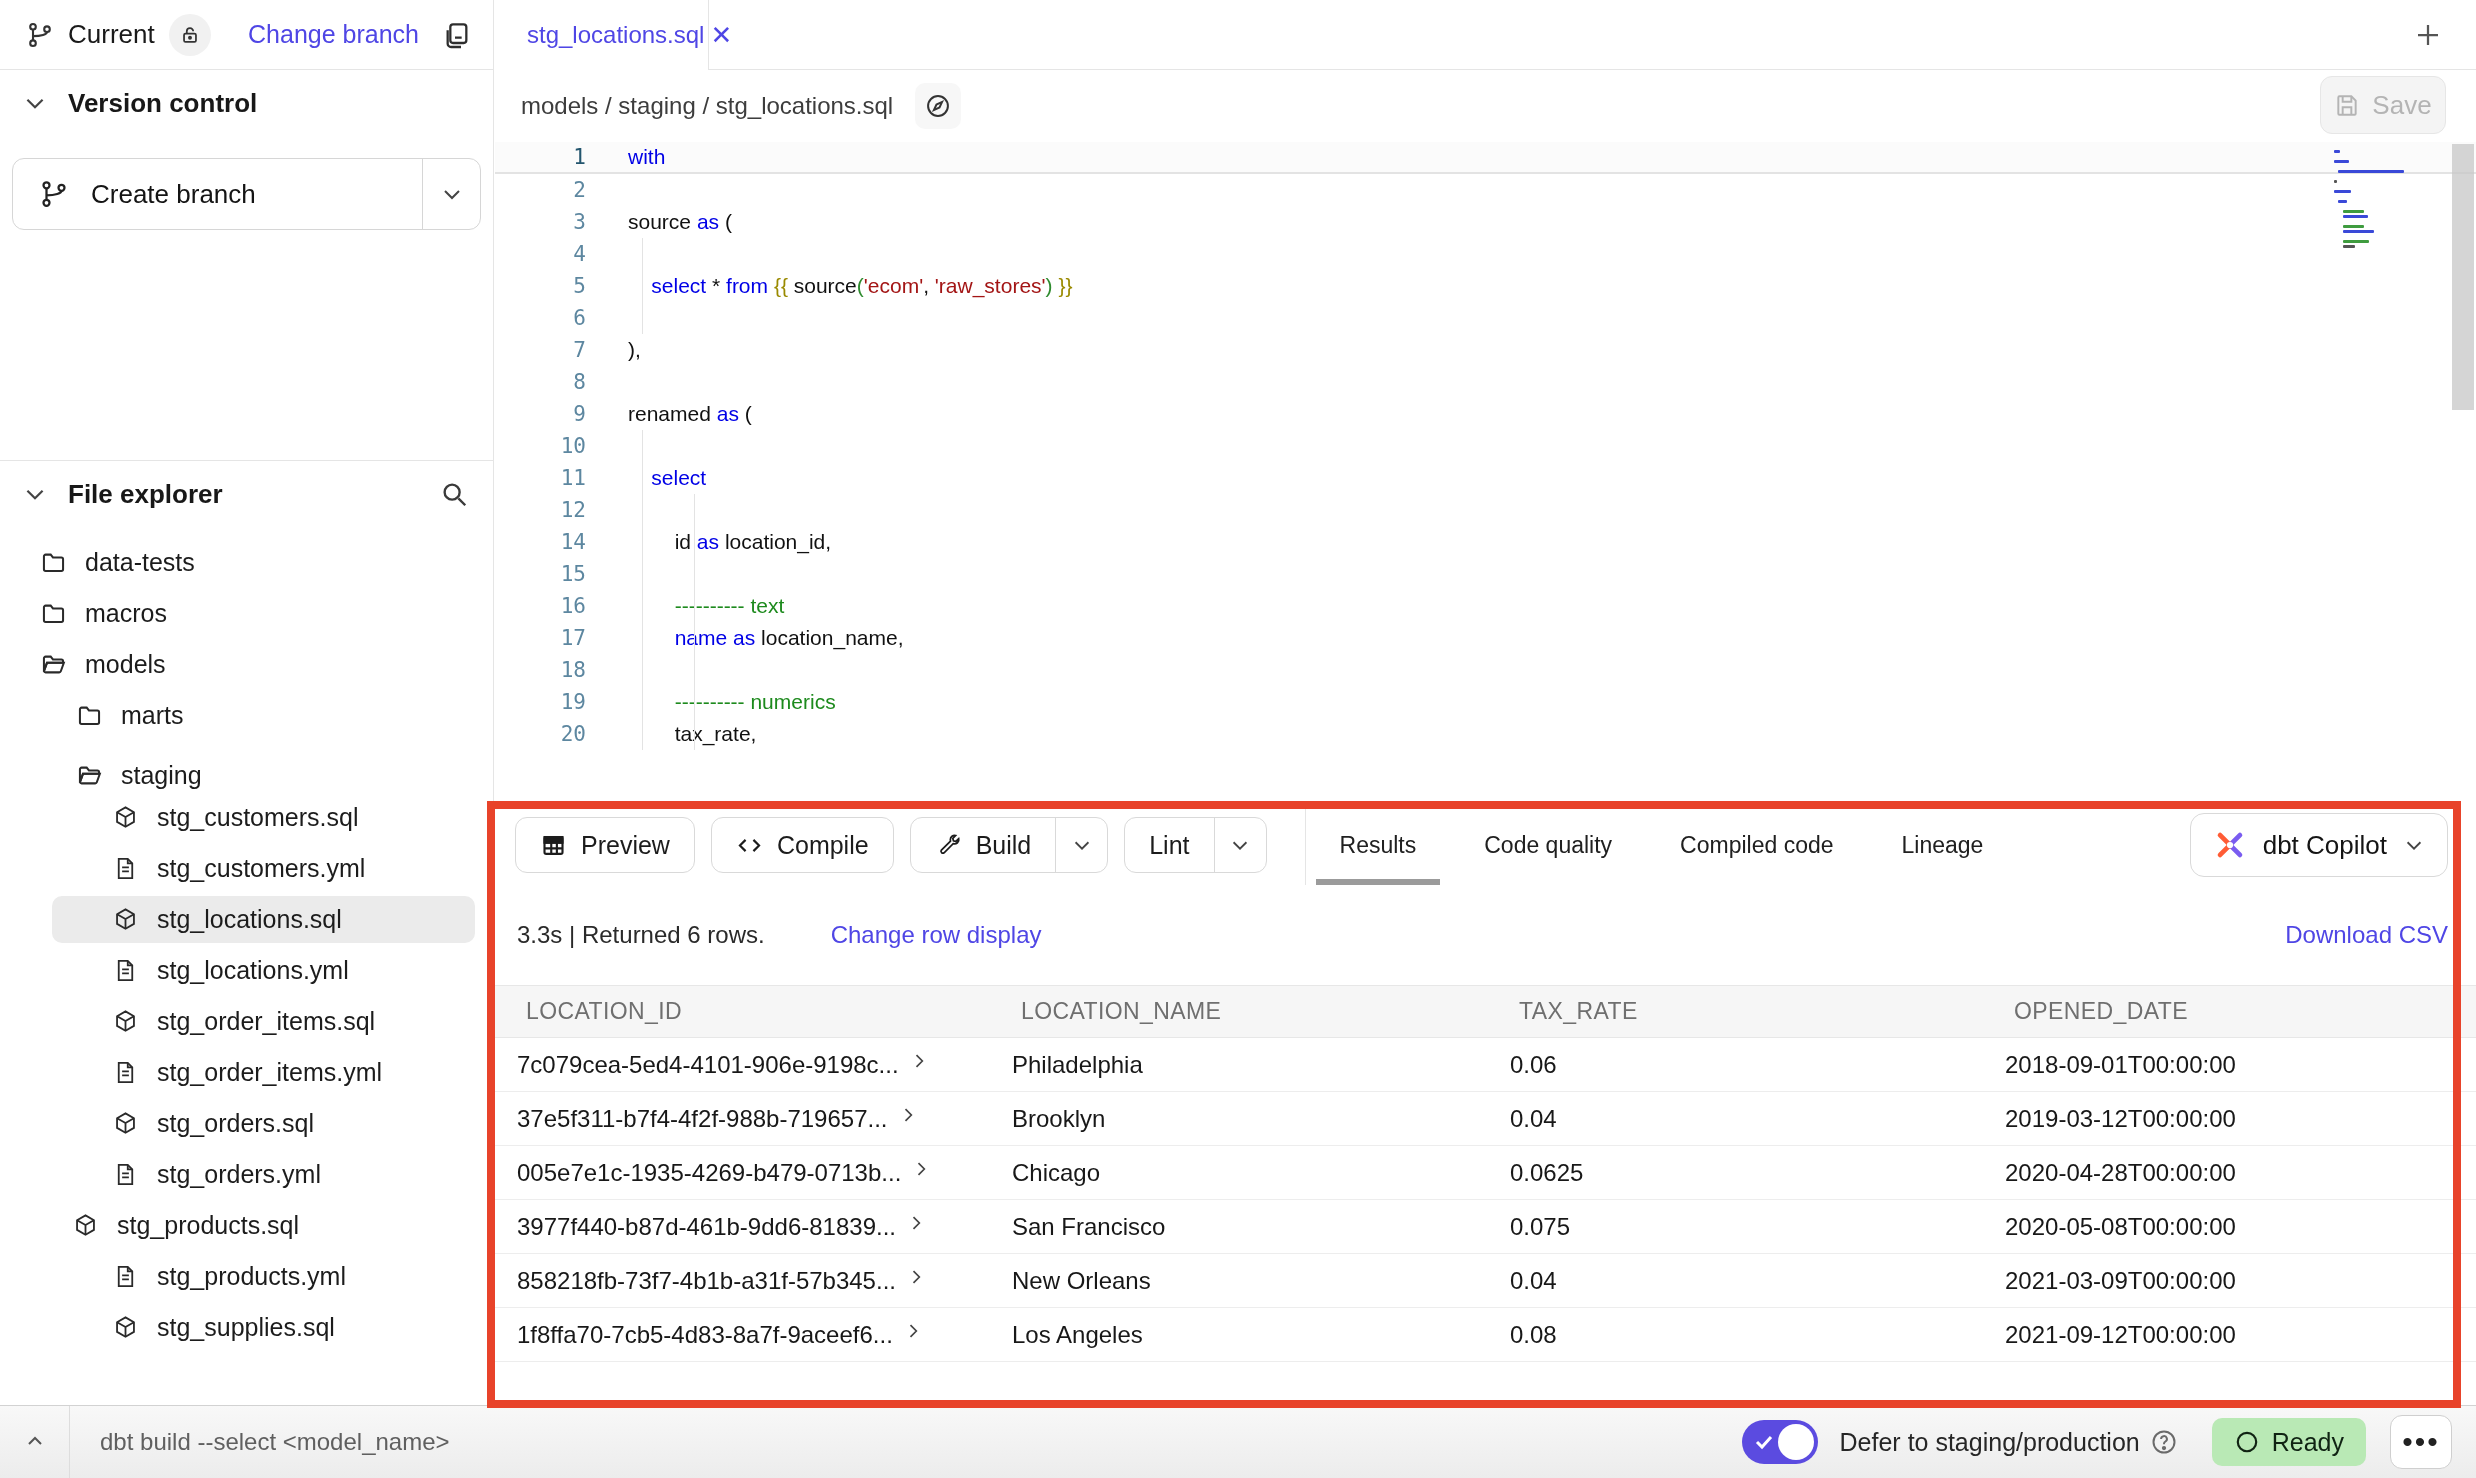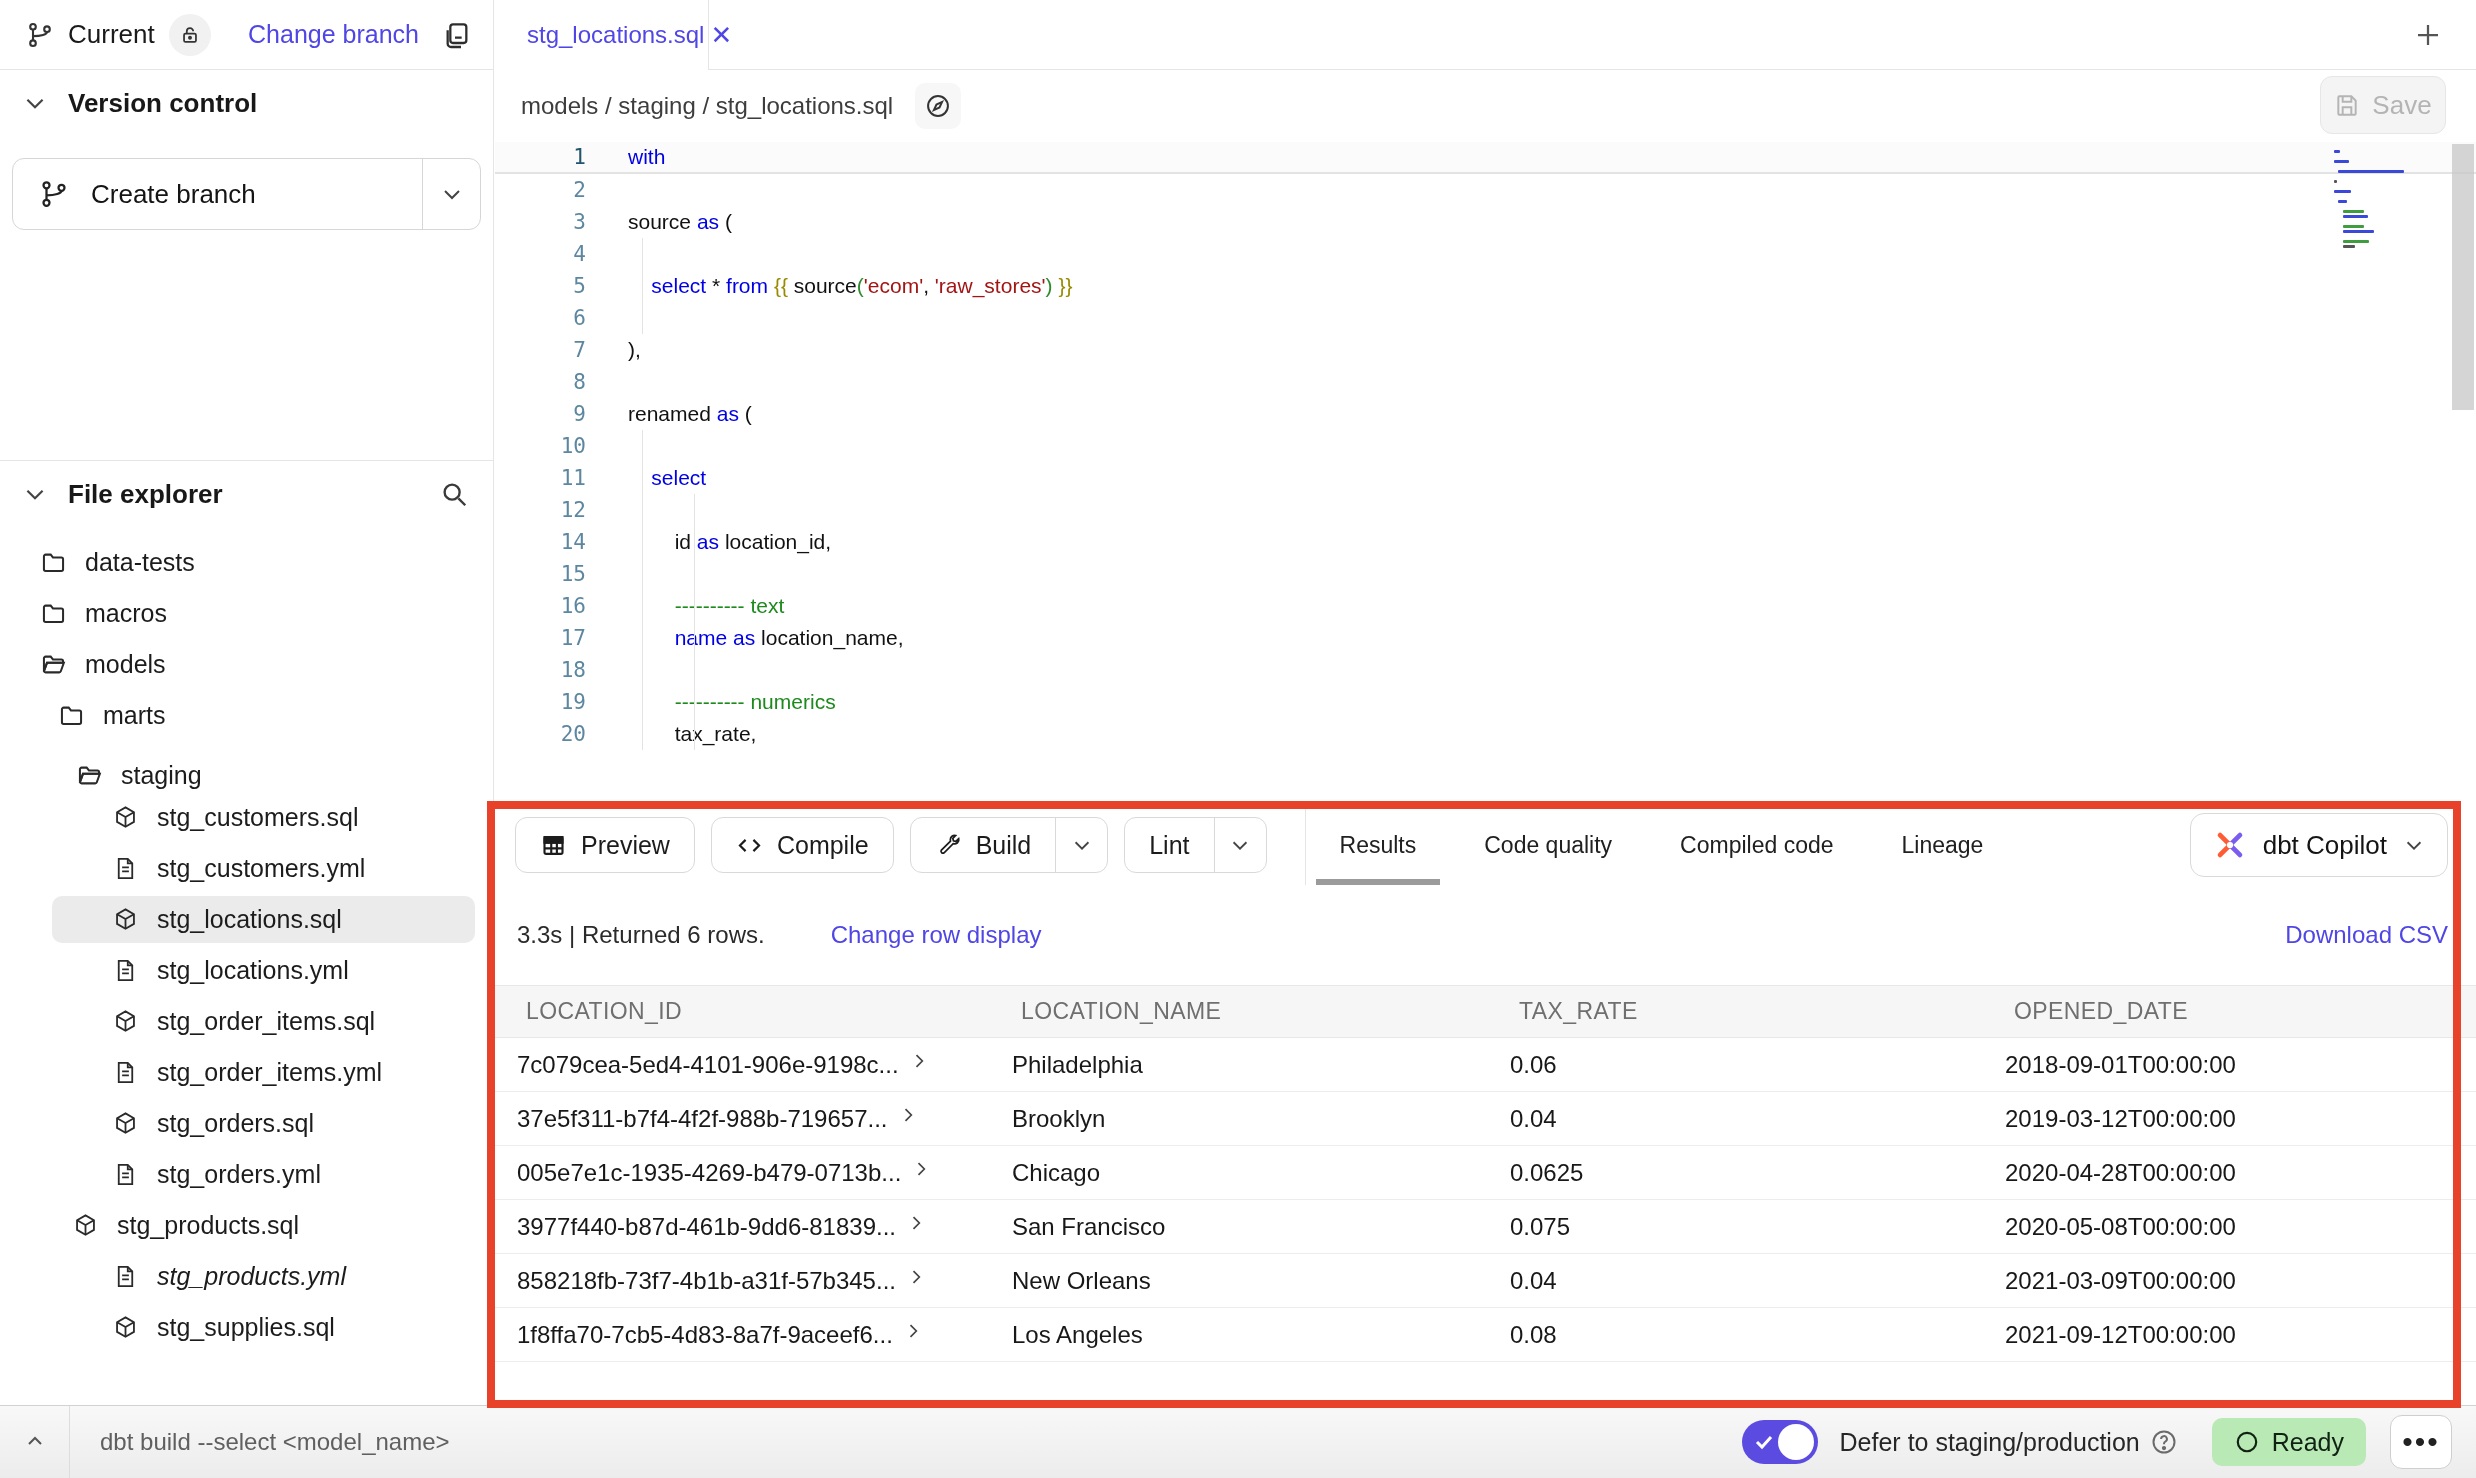--- a/index.html
+++ b/index.html
@@ -200,21 +200,21 @@
         <div class="fe-row">
           <div class="fe-inner" style="padding-left: 40px;">
             <span class="icn"><svg viewBox="0 0 24 24" fill="none" stroke="currentColor" stroke-width="1.8">
                 <path d="M3.5 6.5A1.5 1.5 0 0 1 5 5h4.5l2 2.5H19A1.5 1.5 0 0 1 20.5 9v1.5H6.2L3.5 18z"></path>
                 <path d="M3.5 18l2.7-7.5h15L18.5 18a1.5 1.5 0 0 1-1.4 1H4.9a1.5 1.5 0 0 1-1.4-1z"></path>
               </svg></span>
             <span class="fe-label">models</span>
           </div>
         </div>
         <div class="fe-row">
-          <div class="fe-inner" style="padding-left: 58px;">
+          <div class="fe-inner" style="padding-left: 76px;">
             <span class="icn"><svg viewBox="0 0 24 24" fill="none" stroke="currentColor" stroke-width="1.8">
                 <path d="M3.5 6.5A1.5 1.5 0 0 1 5 5h4.5l2 2.5H19A1.5 1.5 0 0 1 20.5 9v9A1.5 1.5 0 0 1 19 19.5H5A1.5 1.5 0 0 1 3.5 18z"></path>
               </svg></span>
             <span class="fe-label">marts</span>
           </div>
         </div>
         <div class="fe-row">
           <div class="fe-inner" style="padding-left: 76px; margin-top: 17px;">
             <span class="icn"><svg viewBox="0 0 24 24" fill="none" stroke="currentColor" stroke-width="1.8">
                 <path d="M3.5 6.5A1.5 1.5 0 0 1 5 5h4.5l2 2.5H19A1.5 1.5 0 0 1 20.5 9v1.5H6.2L3.5 18z"></path>
@@ -298,21 +298,21 @@
         <div class="fe-row">
           <div class="fe-inner" style="padding-left: 72px;">
             <span class="icn"><svg viewBox="0 0 24 24" fill="none" stroke="currentColor" stroke-width="1.6">
                 <path d="M12 3l7.5 4.3v8.6L12 20.2l-7.5-4.3V7.3z"></path>
                 <path d="M4.5 7.3L12 11.5l7.5-4.2M12 11.5v8.7"></path>
               </svg></span>
             <span class="fe-label">stg_products.sql</span>
           </div>
         </div>
         <div class="fe-row">
-          <div class="fe-inner" style="padding-left: 112px; font-style: italic;">
+          <div class="fe-inner" style="padding-left: 112px;">
             <span class="icn"><svg viewBox="0 0 24 24" fill="none" stroke="currentColor" stroke-width="1.6">
                 <path d="M6 3.5h8l4 4v13H6z"></path>
                 <path d="M14 3.5v4h4M9 11h6M9 14.5h6"></path>
               </svg></span>
             <span class="fe-label">stg_products.yml</span>
           </div>
         </div>
         <div class="fe-row">
           <div class="fe-inner" style="padding-left: 112px;">
             <span class="icn"><svg viewBox="0 0 24 24" fill="none" stroke="currentColor" stroke-width="1.6">

